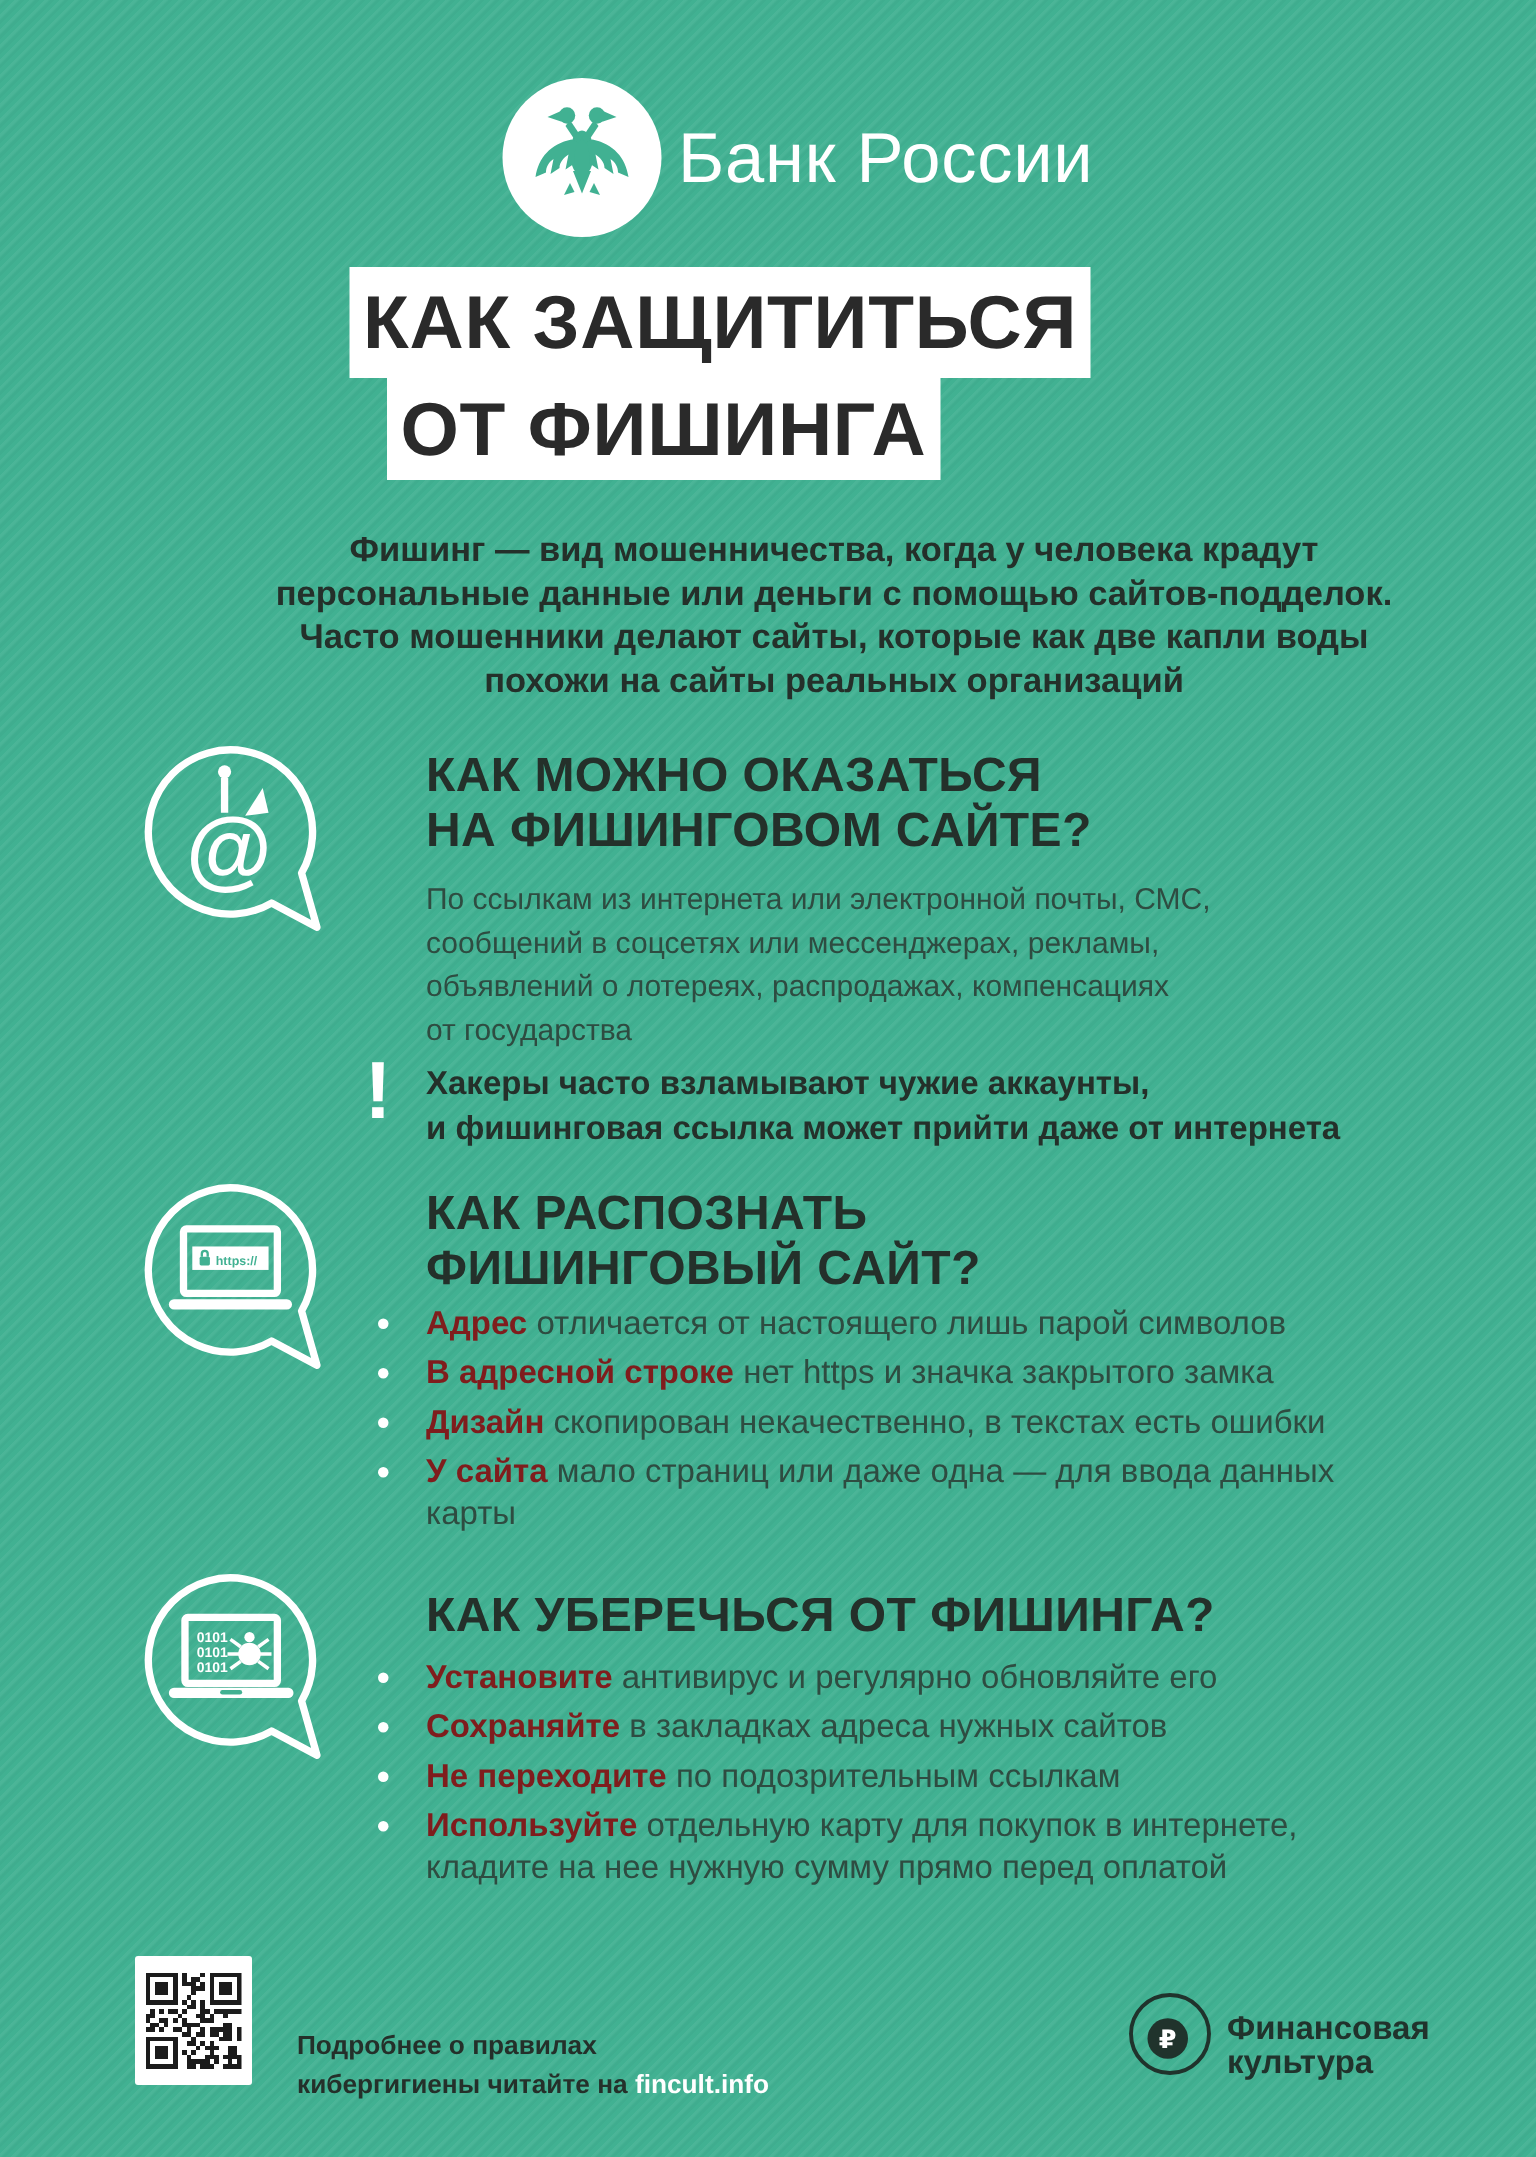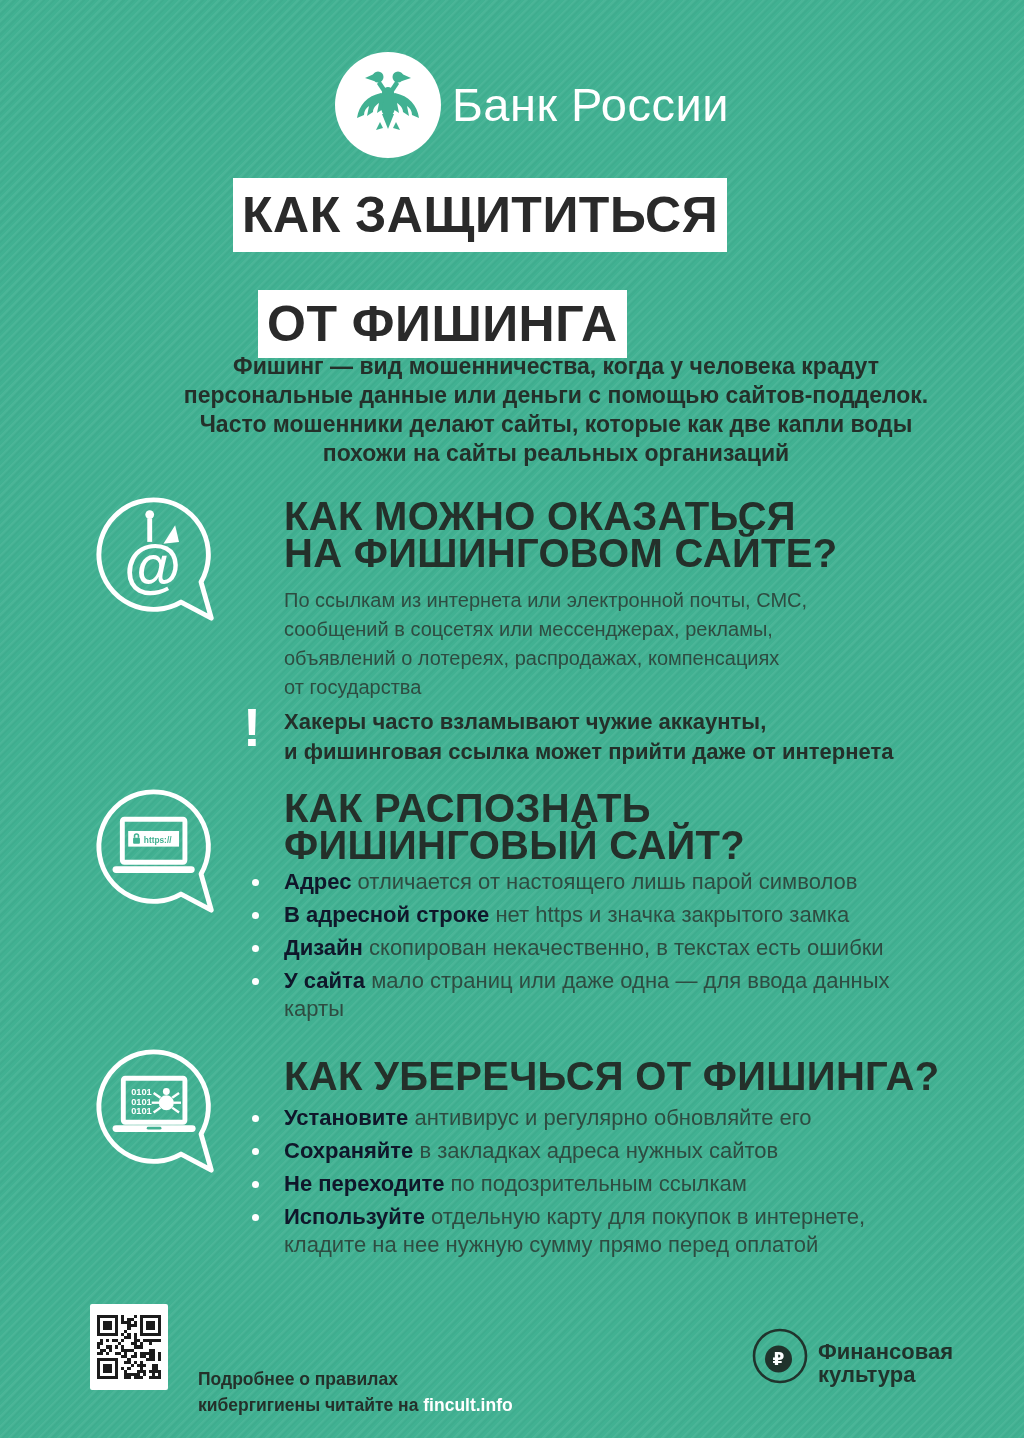--- a/index.html
+++ b/index.html
@@ -11,29 +11,29 @@
   
   .brand{color:#fff;font-size:47px;letter-spacing:0.5px;line-height:50px;}
   
   .tbox{background:#fff;color:#2a2a2a;font-weight:700;font-size:50px;letter-spacing:0.5px;
         padding:0 9px;white-space:nowrap;display:inline-block;}
   .tbox1{line-height:74px;height:74px;}
   .tbox2{line-height:68px;height:68px;}
   
   .pre{white-space:pre-line;}
   .intro{width:1024px;text-align:center;color:#24302a;font-weight:700;font-size:23px;line-height:29px;}
-  .h2{color:#24302a;font-weight:700;font-size:40px;line-height:37px;letter-spacing:0.3px;}
+  .h2{color:#24302a;font-weight:700;font-size:32px;line-height:37px;letter-spacing:0.3px;}
   .body-text{color:#2e4c41;font-size:20px;line-height:29px;}
   .warn-mark{color:#fff;font-weight:700;font-size:54px;line-height:54px;}
   .warn-text{color:#24302a;font-weight:700;font-size:22px;line-height:30px;}
   .bullets{width:700px;}
   .bullet{display:flex;margin-bottom:5px;}
   .dot{flex:0 0 auto;width:7px;height:7px;border-radius:50%;background:#fff;margin:11px 25px 0 0;}
   .bt{color:#2e4c41;font-size:22px;line-height:28px;white-space:pre-line;}
-  .bt b{color:#0f172a;font-weight:700;}
+  .bt b{color:#7f1d1d;font-weight:700;}
   
   .qr{width:78px;height:86px;background:#fff;border-radius:2px;display:flex;align-items:center;justify-content:center;}
   .footer-note{color:#24302a;font-weight:700;font-size:17.5px;line-height:26px;}
   .footer-note .lnk{color:#ffffff;cursor:pointer;}
   .fincult-text{color:#20332c;font-weight:700;font-size:22px;line-height:23px;}
   svg text{font-family:"Liberation Sans","DejaVu Sans",sans-serif;}
 </style>
 </head>
 <body>
 
@@ -54,21 +54,21 @@
         <use href="#wingL" transform="translate(110,0) scale(-1,1)"></use>
         <polygon points="49,64 55,79 61,64"></polygon>
         <polygon points="47,72 43,80 50,78"></polygon>
           <polygon points="63,72 67,80 60,78"></polygon>
       </g>
     </svg>
   </div>
   <div class="abs brand" style="left:452px;top:80px;">Банк России</div>
 
   <div class="abs tbox tbox1" style="left:233px;top:178px;">КАК ЗАЩИТИТЬСЯ</div>
-  <div class="abs tbox tbox2" style="left:258px;top:252px;margin-top:38px;">ОТ ФИШИНГА</div>
+  <div class="abs tbox tbox2" style="left:258px;top:252px;">ОТ ФИШИНГА</div>
 
   <div class="abs intro pre" style="left:4px;top:352px;padding-left:40px;">Фишинг — вид мошенничества, когда у человека крадут
 персональные данные или деньги с помощью сайтов-подделок.
 Часто мошенники делают сайты, которые как две капли воды
 похожи на сайты реальных организаций</div>
 
   <div class="abs" style="left:93px;top:494px;">
     <svg width="132" height="132" viewBox="0 0 135 135">
       <path d="M110.5,90 A56,56 0 1 0 90,110.5 L121,127 Z" fill="none" stroke="#ffffff" stroke-width="5" stroke-linejoin="round"></path>
       <circle cx="58" cy="21" r="4.5" fill="#ffffff"></circle>
@@ -387,21 +387,21 @@
         <rect x="10" y="20" width="1" height="1" fill="#1b1b1b"></rect>
         <rect x="12" y="20" width="1" height="1" fill="#1b1b1b"></rect>
         <rect x="13" y="20" width="1" height="1" fill="#1b1b1b"></rect>
         <rect x="14" y="20" width="1" height="1" fill="#1b1b1b"></rect>
         <rect x="17" y="20" width="1" height="1" fill="#1b1b1b"></rect>
         <rect x="18" y="20" width="1" height="1" fill="#1b1b1b"></rect>
         <rect x="19" y="20" width="1" height="1" fill="#1b1b1b"></rect>
         <rect x="20" y="20" width="1" height="1" fill="#1b1b1b"></rect>
       </svg>
     </div>
-  <div class="abs footer-note" style="left:198px;top:1350px;margin-top:16px;">
+  <div class="abs footer-note" style="left:198px;top:1350px;">
     <span class="pre">Подробнее о правилах
 кибергигиены читайте на </span><span class="lnk">fincult.info</span>
   </div>
   <div class="abs" style="left:752px;top:1328px;">
     <svg width="56" height="56" viewBox="0 0 56 56">
       <circle cx="28" cy="28" r="26" fill="none" stroke="#20332c" stroke-width="2.6"></circle>
       <circle cx="26.5" cy="31" r="13.5" fill="#20332c"></circle>
       <text x="26.5" y="37" text-anchor="middle" font-size="17" font-weight="700" fill="#ffffff">₽</text>
     </svg>
   </div>

